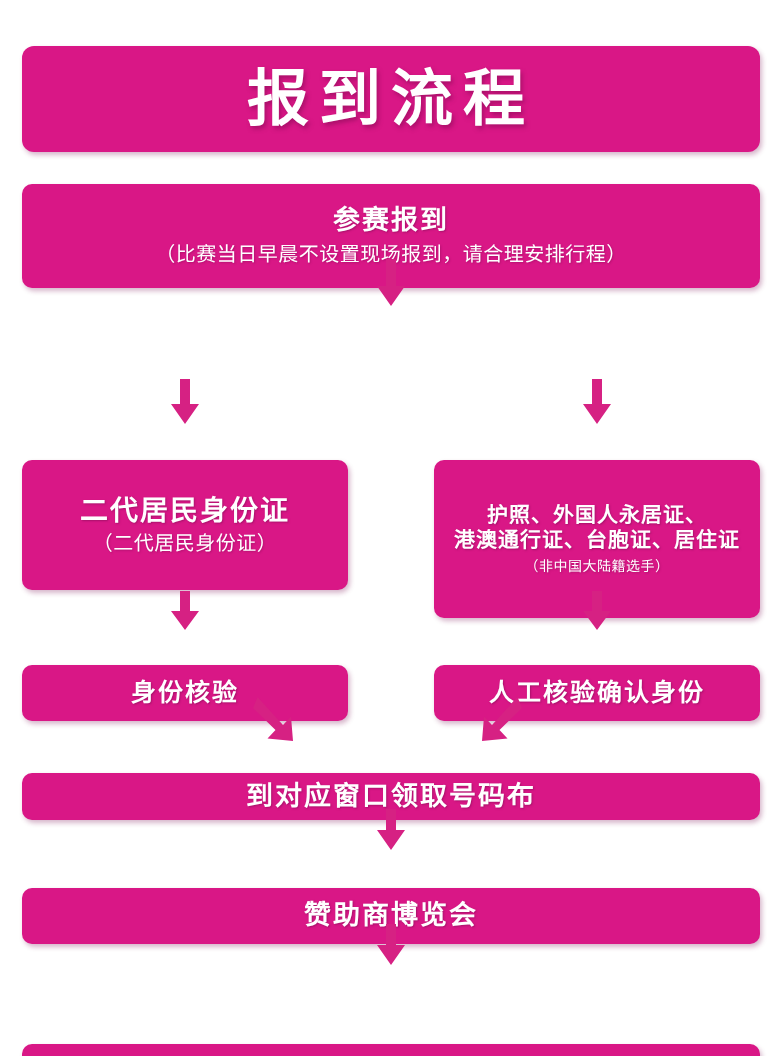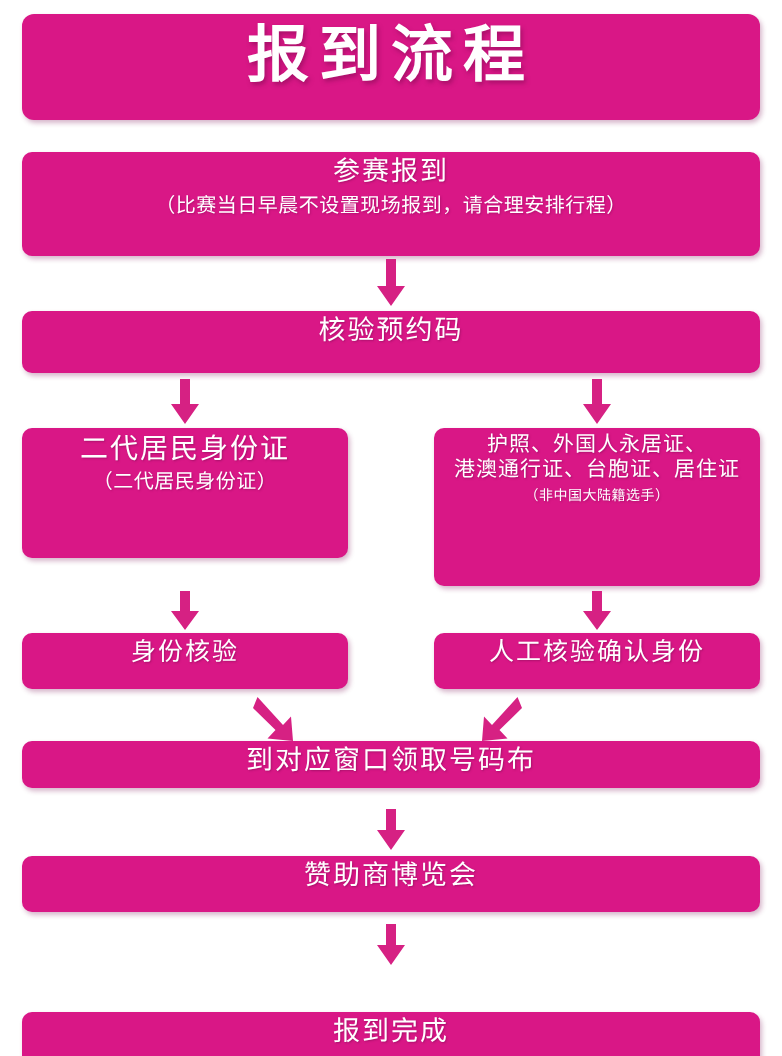--- a/index.html
+++ b/index.html
@@ -26,28 +26,29 @@
   
   .box {
     position: absolute;
     box-sizing: border-box;
     background: #d91786;
     border-radius: 10px;
     box-shadow: 2px 3px 5px rgba(120, 10, 80, 0.30);
     display: flex;
     flex-direction: column;
     align-items: center;
-    justify-content: flex-start;
+    justify-content: center;
     text-align: center;
     color: #ffffff;
     padding: 4px 10px;
+    margin-top: 32px;
   }
 
   .box .line-main {
-    font-weight: normal;
+    font-weight: bold;
     letter-spacing: 2px;
     line-height: 1.18;
     text-shadow: 1px 1px 2px rgba(130, 12, 85, 0.55);
     white-space: nowrap;
   }
   .box .line-sub {
     line-height: 1.3;
     letter-spacing: 0.5px;
     text-shadow: 1px 1px 2px rgba(130, 12, 85, 0.45);
     white-space: nowrap;
@@ -172,23 +173,20 @@
     <div class="line-main">参赛报到</div>
     <div class="line-sub">（比赛当日早晨不设置现场报到，请合理安排行程）</div>
   </div>
 
   <div class="arrow" id="arrow-1" style="left:376px; top:259px;">
     <svg width="30" height="48" viewBox="0 0 30 48" aria-hidden="true">
       <path d="M10 0 H20 V27 H29 L15 47 L1 27 H10 Z" fill="#d62183"></path>
     </svg>
   </div>
 
-  <div class="box" id="box-step2">
-    <div class="line-main">核验预约码</div>
-  </div>
 
   <div class="arrow" id="arrow-2" style="left:170px; top:379px;">
     <svg width="30" height="46" viewBox="0 0 30 46" aria-hidden="true">
       <path d="M10 0 H20 V25 H29 L15 45 L1 25 H10 Z" fill="#d62183"></path>
     </svg>
   </div>
 
   <div class="arrow" id="arrow-3" style="left:582px; top:379px;">
     <svg width="30" height="46" viewBox="0 0 30 46" aria-hidden="true">
       <path d="M10 0 H20 V25 H29 L15 45 L1 25 H10 Z" fill="#d62183"></path>

